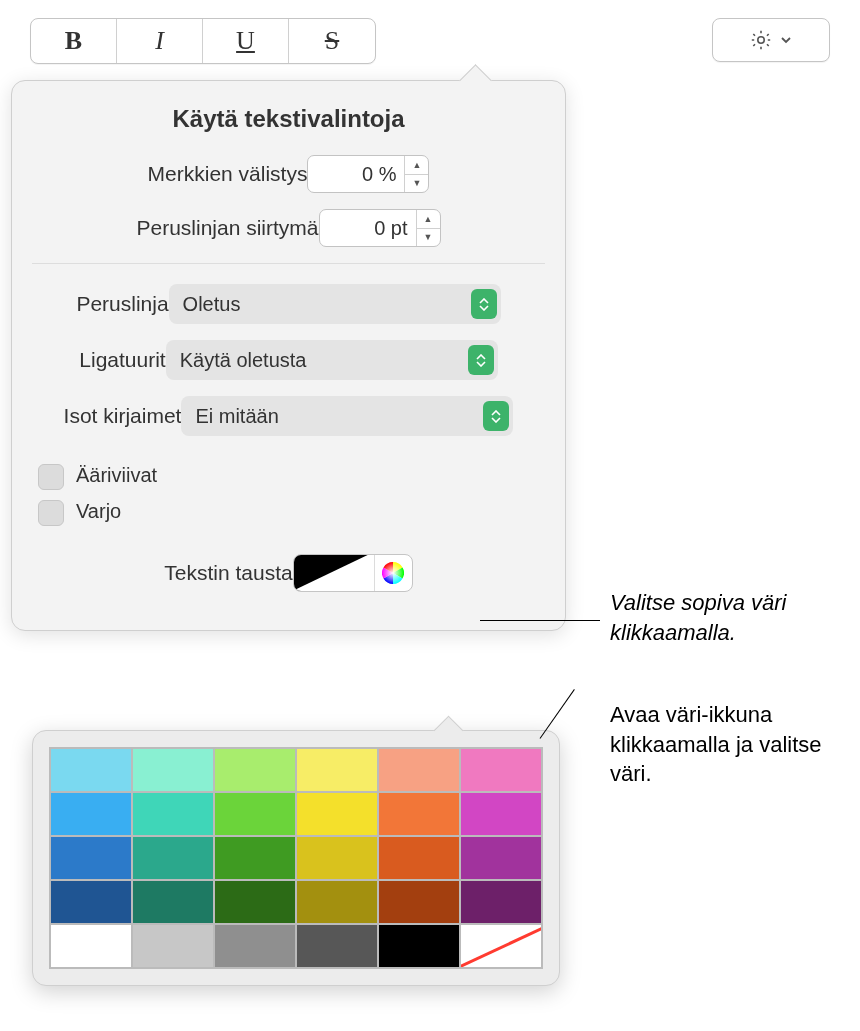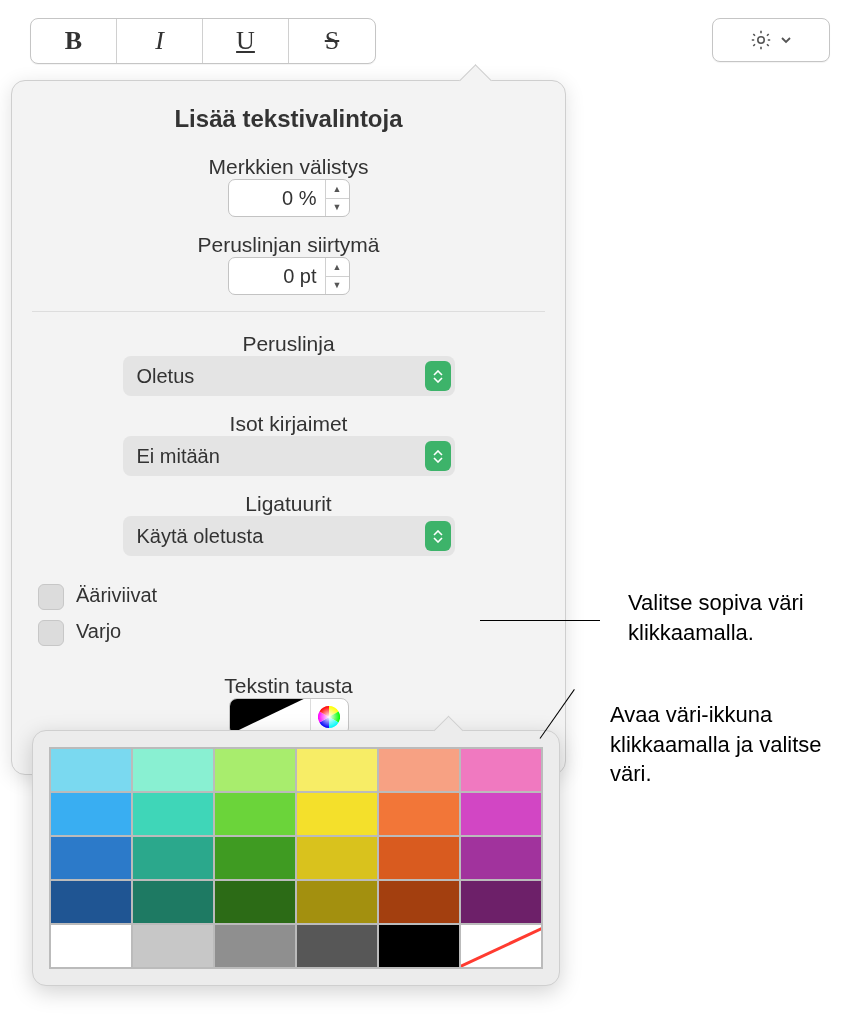--- a/index.html
+++ b/index.html
@@ -76,21 +76,20 @@
     text-align: center;
     font-weight: 700;
     font-size: 24px;
     margin-bottom: 22px;
   }
   .row {
     display: flex;
     align-items: center;
     justify-content: center;
     margin-bottom: 16px;
-    flex-direction: column;
   }
   .row-label { font-size: 21px; }
   .num-input {
     display: flex;
     align-items: center;
     border: 1px solid #c3c3c3;
     border-radius: 7px;
     background: #fff;
     height: 38px;
     width: 122px;
@@ -259,21 +258,21 @@
       <circle cx="12" cy="12" r="3.2"></circle>
       <path d="M12 2.8v2.4M12 18.8v2.4M4.3 6l1.7 1.7M18 16.3l1.7 1.7M2.8 12h2.4M18.8 12h2.4M4.3 18l1.7-1.7M18 7.7L19.7 6"></path>
     </svg>
     <svg width="14" height="14" viewBox="0 0 14 14">
         <path d="M3 5l4 4 4-4" fill="none" stroke="#555" stroke-width="1.8"></path>
       </svg>
   </div>
 </div>
 
 <div class="panel">
-  <div class="panel-title">Lisää tekstivalintoja</div>
+  <div class="panel-title">Käytä tekstivalintoja</div>
 
   <div class="row">
     <div class="row-label">Merkkien välistys</div>
     <div class="num-input">
       <div class="val">0 %</div>
       <div class="stepper">
           <div>▲</div>
           <div>▼</div>
         </div>
     </div>
@@ -301,38 +300,38 @@
             <path d="M1 5l4-4 4 4" fill="none" stroke="#fff" stroke-width="1.6"></path>
           </svg>
         <svg width="10" height="6" viewBox="0 0 10 6">
             <path d="M1 1l4 4 4-4" fill="none" stroke="#fff" stroke-width="1.6"></path>
           </svg>
       </span>
     </div>
   </div>
 
   <div class="row">
+    <div class="row-label">Ligatuurit</div>
+    <div class="select">
+      <span>Käytä oletusta</span>
+      <span class="select-toggle">
+        <svg width="10" height="6" viewBox="0 0 10 6">
+            <path d="M1 5l4-4 4 4" fill="none" stroke="#fff" stroke-width="1.6"></path>
+          </svg>
+        <svg width="10" height="6" viewBox="0 0 10 6">
+            <path d="M1 1l4 4 4-4" fill="none" stroke="#fff" stroke-width="1.6"></path>
+          </svg>
+      </span>
+    </div>
+  </div>
+
+  <div class="row">
     <div class="row-label">Isot kirjaimet</div>
     <div class="select">
       <span>Ei mitään</span>
-      <span class="select-toggle">
-        <svg width="10" height="6" viewBox="0 0 10 6">
-            <path d="M1 5l4-4 4 4" fill="none" stroke="#fff" stroke-width="1.6"></path>
-          </svg>
-        <svg width="10" height="6" viewBox="0 0 10 6">
-            <path d="M1 1l4 4 4-4" fill="none" stroke="#fff" stroke-width="1.6"></path>
-          </svg>
-      </span>
-    </div>
-  </div>
-
-  <div class="row">
-    <div class="row-label">Ligatuurit</div>
-    <div class="select">
-      <span>Käytä oletusta</span>
       <span class="select-toggle">
         <svg width="10" height="6" viewBox="0 0 10 6">
             <path d="M1 5l4-4 4 4" fill="none" stroke="#fff" stroke-width="1.6"></path>
           </svg>
         <svg width="10" height="6" viewBox="0 0 10 6">
             <path d="M1 1l4 4 4-4" fill="none" stroke="#fff" stroke-width="1.6"></path>
           </svg>
       </span>
     </div>
   </div>
@@ -406,16 +405,16 @@
       <div class="swatch" style="background: rgb(255, 255, 255);"></div>
       <div class="swatch" style="background: rgb(199, 199, 199);"></div>
       <div class="swatch" style="background: rgb(143, 143, 143);"></div>
       <div class="swatch" style="background: rgb(87, 87, 87);"></div>
       <div class="swatch" style="background: rgb(0, 0, 0);"></div>
       <div class="swatch none"></div>
     </div>
 </div>
 
 <div class="callout-line" style="left:480px; top:620px; width:120px;"></div>
-<div class="callout" style="left:628px; top:588px;">Valitse sopiva väri klikkaamalla.</div>
+<div class="callout" style="left:610px; top:588px;font-style:italic;">Valitse sopiva väri klikkaamalla.</div>
 
 <div class="callout-line" style="left:540px; top:738px; width:60px; transform:rotate(-55deg); transform-origin:left center;"></div>
 <div class="callout" style="left:610px; top:700px;">Avaa väri-ikkuna klikkaamalla ja valitse väri.</div>
 
 </body></html>

